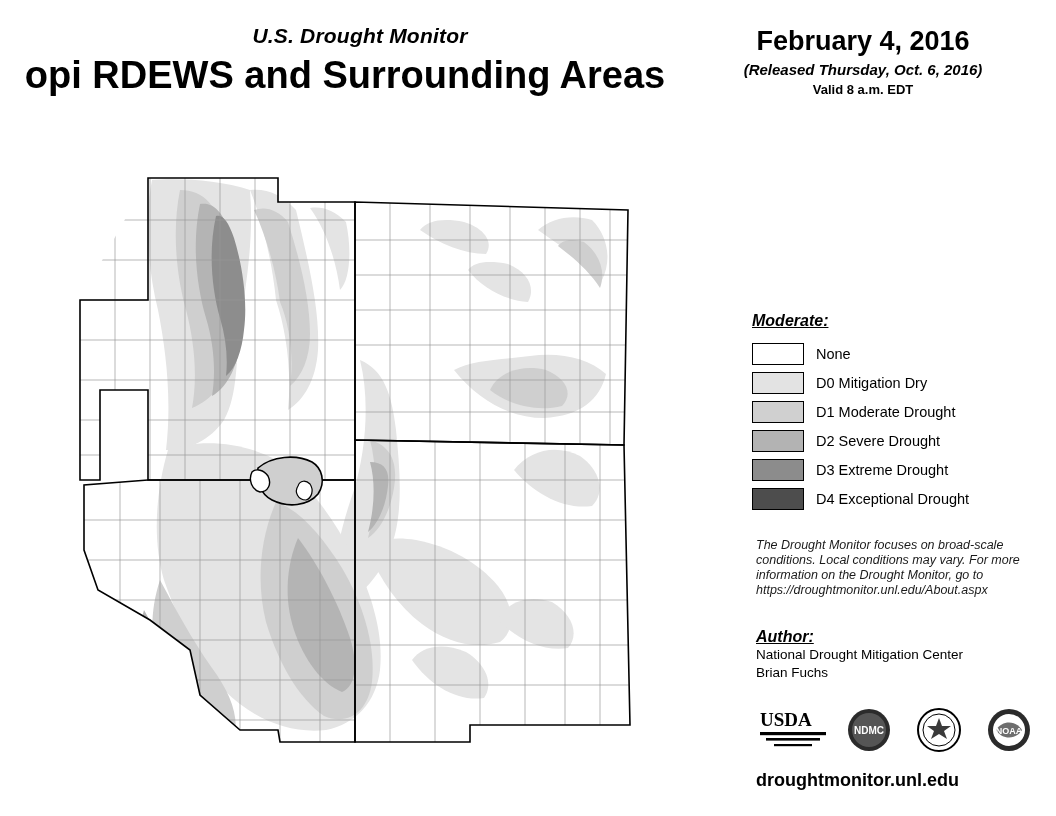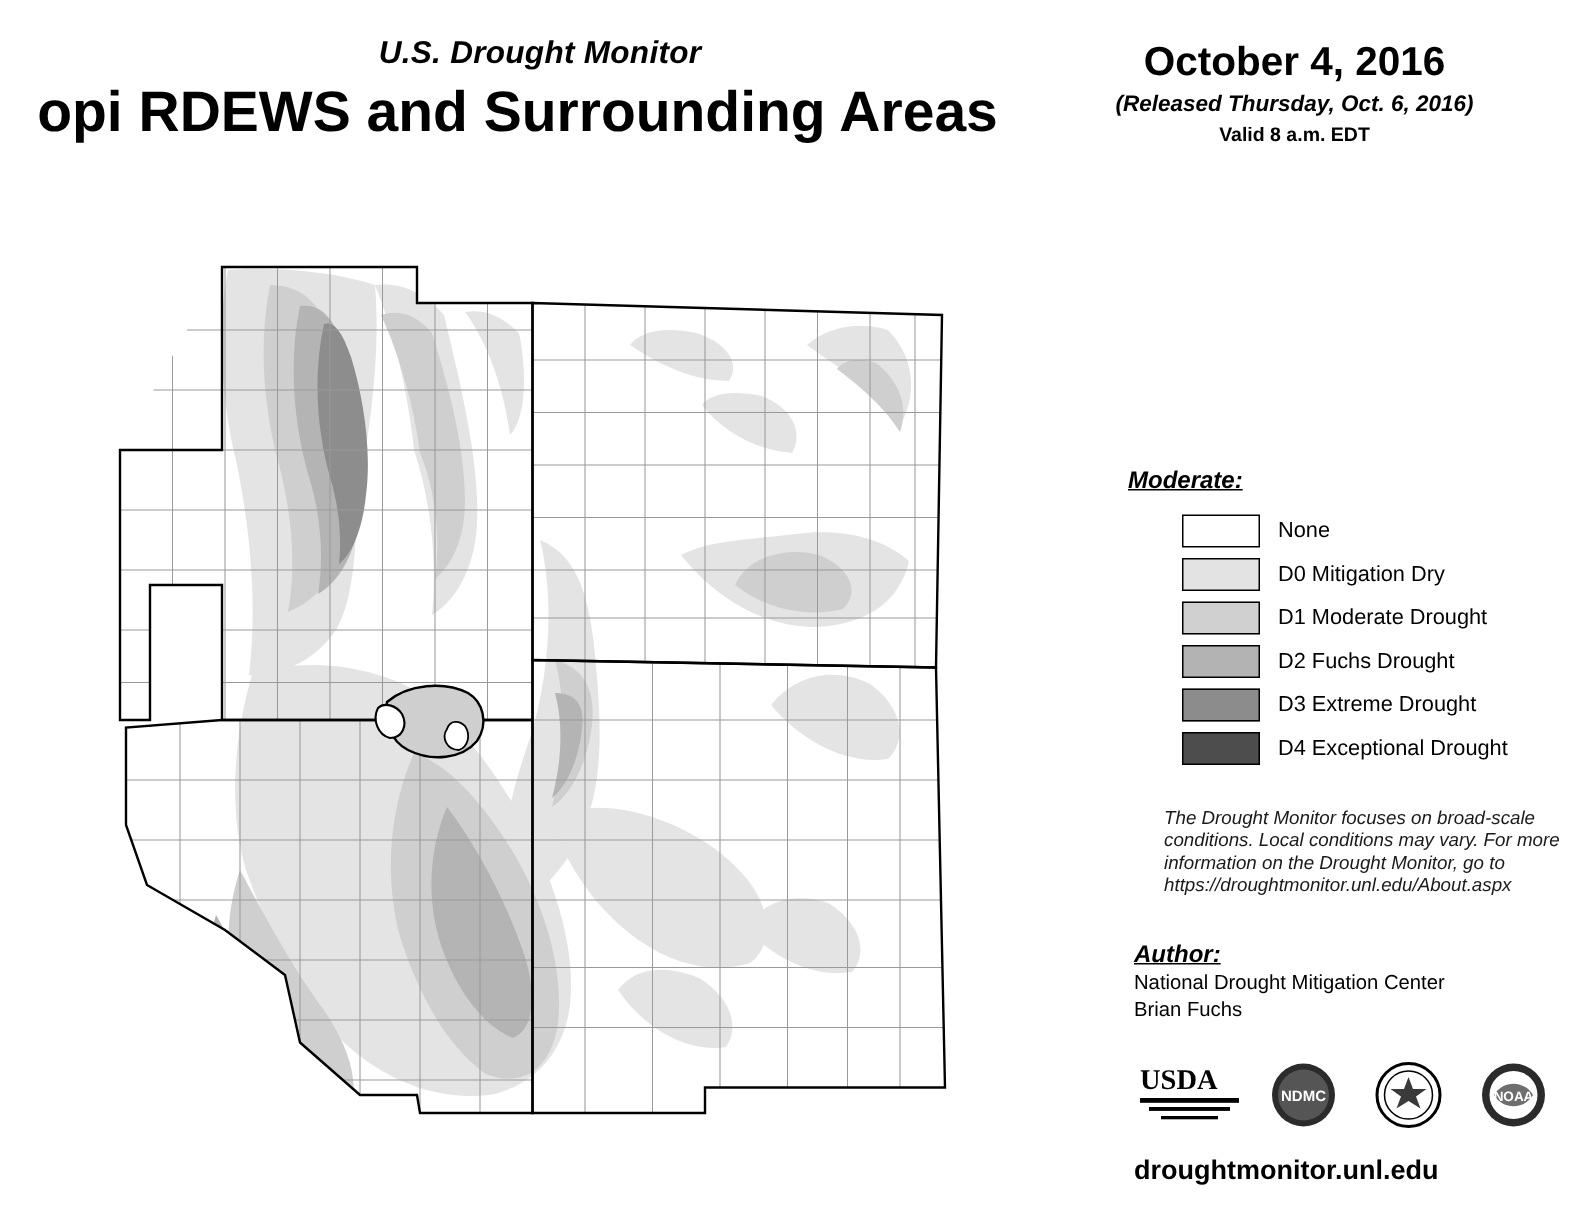--- a/index.html
+++ b/index.html
@@ -85,21 +85,20 @@
     font-style: italic;
     font-weight: bold;
     font-size: 16px;
     text-decoration: underline;
     margin-bottom: 9px;
   }
   .legend-row {
     display: flex;
     align-items: center;
     height: 29px;
-    margin-left: 36px;
   }
   .legend-swatch {
     width: 52px;
     height: 22px;
     border: 1px solid #000;
     box-sizing: border-box;
     flex: 0 0 auto;
   }
   .legend-label {
     margin-left: 12px;
@@ -108,21 +107,20 @@
 
   #legend-note {
     position: absolute;
     left: 756px;
     top: 538px;
     width: 264px;
     font-style: italic;
     font-size: 12.5px;
     line-height: 15px;
     color: #1a1a1a;
-    margin-left: 20px;
   }
 
   #author-block {
     position: absolute;
     left: 756px;
     top: 628px;
     width: 280px;
   }
   #author-title {
     font-style: italic;
@@ -165,21 +163,21 @@
 </style>
 </head>
 <body>
 
 <div id="header">
   <div id="title-block">
     <div id="subtitle">U.S. Drought Monitor</div>
     <div id="main-title">opi RDEWS and Surrounding Areas</div>
   </div>
   <div id="date-block">
-    <div id="date-main">October 4, 2016</div>
+    <div id="date-main">February 4, 2016</div>
     <div id="date-released">(Released Thursday, Oct. 6, 2016)</div>
     <div id="date-valid">Valid 8 a.m. EDT</div>
   </div>
 </div>
 
 <div id="map-area">
 <svg id="map-svg" width="680" height="620" viewBox="0 0 680 620" xmlns="http://www.w3.org/2000/svg">
   <defs>
     <clipPath id="clip-utah">
       <path d="M108,28 L238,28 L238,52 L315,52 L315,330 L108,330 L108,240 L60,240 L60,330 L40,330 L40,150 Z"></path>
@@ -287,21 +285,21 @@
   <div class="legend-row">
     <span class="legend-swatch" style="background:#e3e3e3"></span>
     <span class="legend-label">D0 Mitigation Dry</span>
   </div>
   <div class="legend-row">
     <span class="legend-swatch" style="background:#d0d0d0"></span>
     <span class="legend-label">D1 Moderate Drought</span>
   </div>
   <div class="legend-row">
     <span class="legend-swatch" style="background:#b3b3b3"></span>
-    <span class="legend-label">D2 Fuchs Drought</span>
+    <span class="legend-label">D2 Severe Drought</span>
   </div>
   <div class="legend-row">
     <span class="legend-swatch" style="background:#8c8c8c"></span>
     <span class="legend-label">D3 Extreme Drought</span>
   </div>
   <div class="legend-row">
     <span class="legend-swatch" style="background:#4d4d4d"></span>
     <span class="legend-label">D4 Exceptional Drought</span>
   </div>
 </div>

